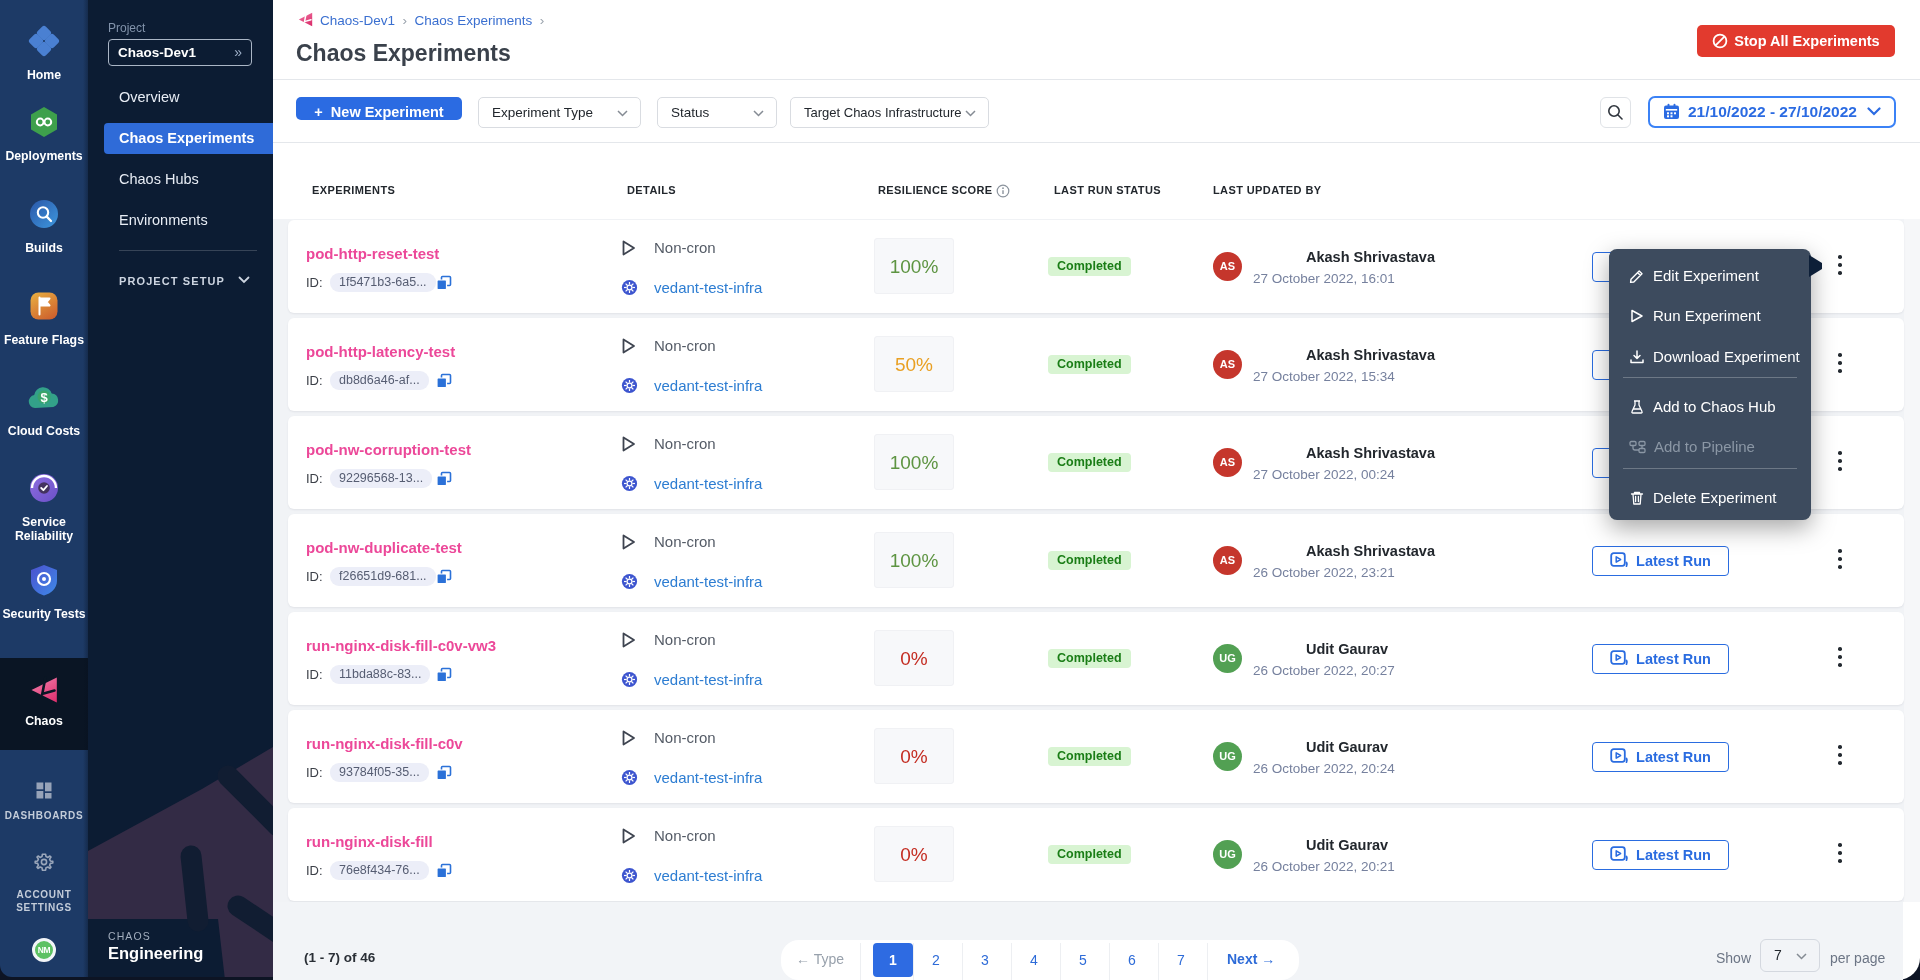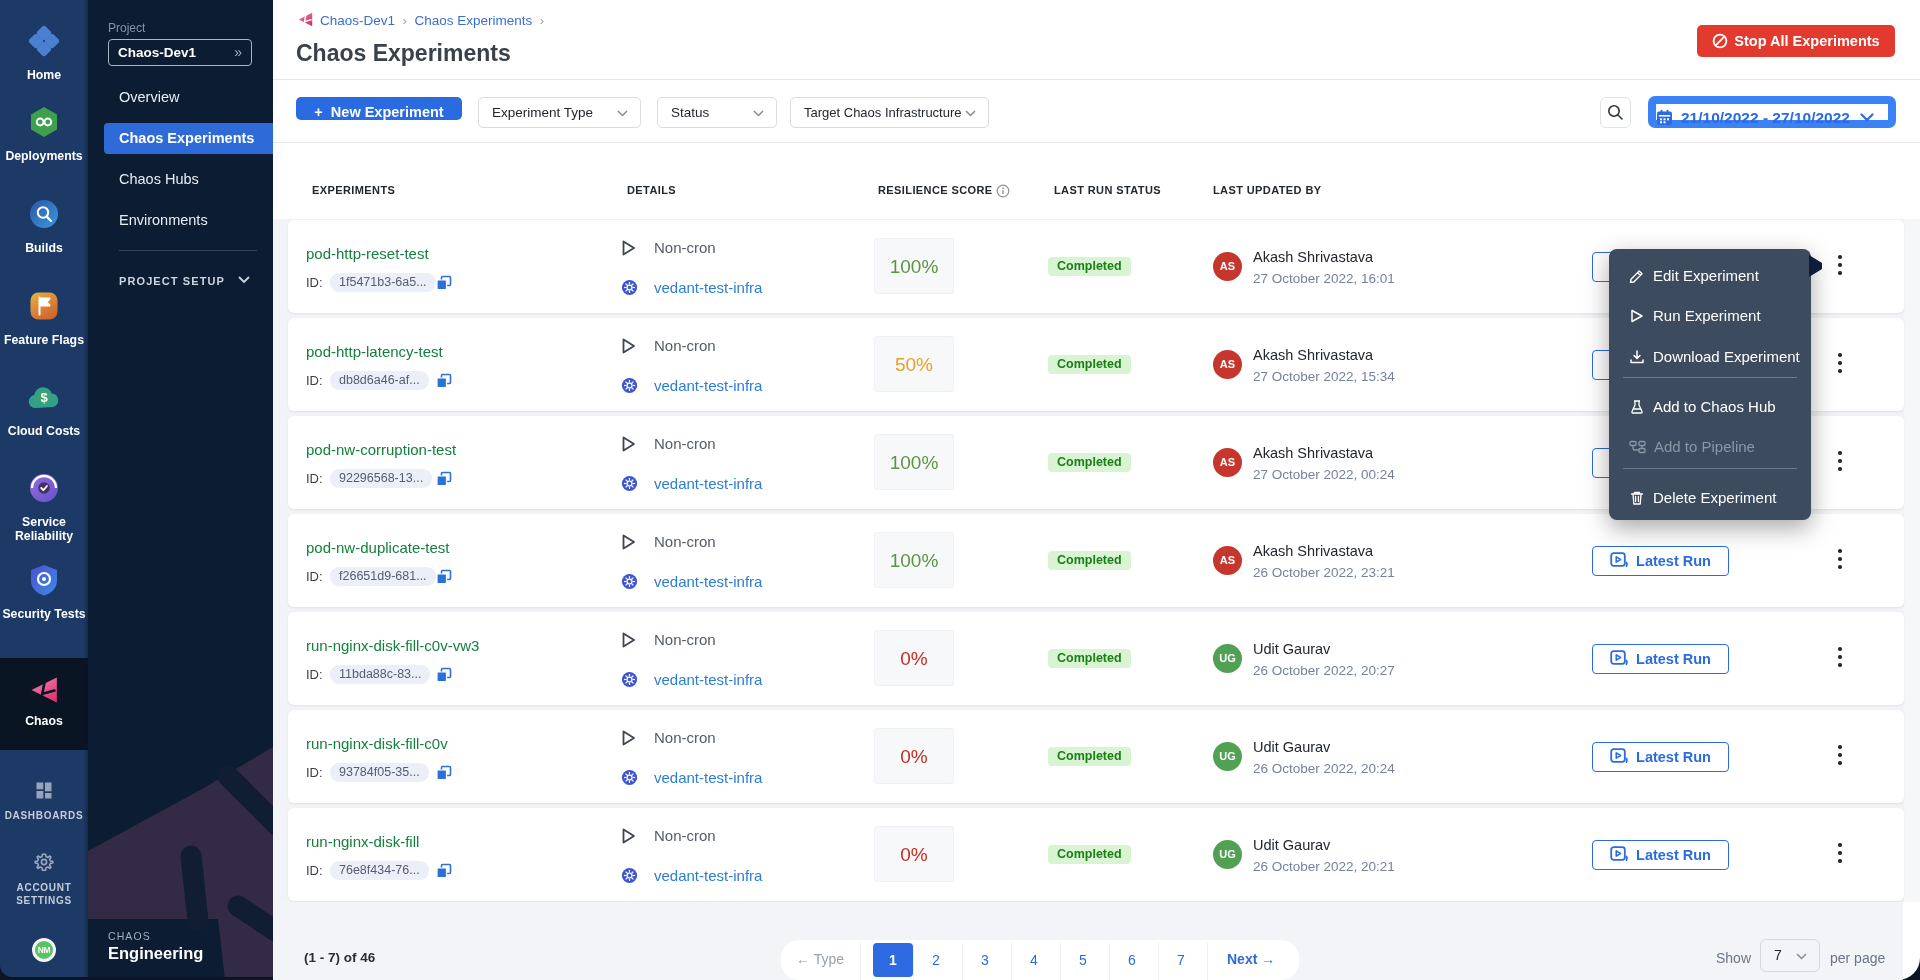--- a/index.html
+++ b/index.html
@@ -23,36 +23,36 @@
 .bc {position:absolute;left:320px;top:13px;font-size:13.5px;color:#9aa3ad}
 .bc a {color:#3a6fd0;text-decoration:none}
 .title {position:absolute;left:296px;top:40px;font-size:23px;font-weight:bold;color:#3a414b}
 .stopbtn {position:absolute;left:1697px;top:25px;width:198px;height:32px;background:#e23a2e;border-radius:5px;color:#fff;font-size:14.5px;font-weight:bold;text-align:center;line-height:32px}
 .hdiv1 {position:absolute;left:273px;top:79px;width:1647px;height:1px;background:#e4e7eb}
 .hdiv2 {position:absolute;left:273px;top:142px;width:1647px;height:1px;background:#e4e7eb}
 .newbtn {position:absolute;left:296px;top:97px;width:166px;height:23px;background:#2b6be2;border-radius:5px;color:#fff;font-size:14.5px;font-weight:bold;text-align:center;line-height:31px}
 .drop {position:absolute;top:97px;height:31px;border:1px solid #d9dce1;border-radius:5px;background:#fff;font-size:13.5px;color:#22272d;line-height:29px;padding-left:13px}
 .drop svg {position:absolute;right:12px;top:12px}
 .searchbox {position:absolute;left:1600px;top:97px;width:31px;height:31px;border:1px solid #e0e3e7;border-radius:6px;background:#fff}
-.datebtn {position:absolute;left:1648px;top:96px;width:248px;height:32px;border:8px solid #3b82f6;border-radius:7px;background:#fff;color:#2b6be2;font-size:15.5px;font-weight:bold;line-height:28px;}
+.datebtn {position:absolute;left:1648px;top:96px;width:248px;height:32px;border:2px solid #3b82f6;border-radius:7px;background:#fff;color:#2b6be2;font-size:15.5px;font-weight:bold;line-height:28px;padding-left:13px}
 .thead {position:absolute;font-size:11px;font-weight:bold;color:#22272d;letter-spacing:0.4px;top:184px}
 .tablebg {position:absolute;left:273px;top:219px;width:1647px;height:683px;background:#f1f3f6}
 .tablemargin {position:absolute;left:1904px;top:219px;width:16px;height:683px;background:#f6f7f9}
 .footer {position:absolute;left:273px;top:902px;width:1630px;height:78px;background:#f2f4f7}
 .card {position:absolute;left:288px;width:1616px;height:93px;background:#fff;border-radius:6px;box-shadow:0 1px 2px rgba(40,41,61,0.08)}
 .card > div {position:absolute}
-.cname {left:18px;top:25px;font-size:15px;font-weight:normal;color:#15803d}
+.cname {left:18px;top:25px;font-size:15px;font-weight:bold;color:#ec4899}
 .idlbl {left:18px;top:55px;font-size:13px;color:#3c4048}
 .idpill {left:42px;top:53px;height:19px;background:#eceef8;border-radius:9px;font-size:12.5px;color:#565d72;line-height:19px;padding:0 9px}
 .noncron {left:366px;top:19px;font-size:15px;color:#545b66}
 .infra {left:366px;top:59px;font-size:15px;color:#2d7dd2}
 .scorebox {left:586px;top:18px;width:80px;height:56px;background:#f7f8fa;border:1px solid #f0f1f4;border-radius:3px;text-align:center;font-size:19px;font-weight:normal;line-height:56px}
 .donepill {left:760px;top:37px;height:19px;background:#d8f4d2;border-radius:4px;font-size:12.5px;font-weight:bold;color:#1a7d16;line-height:19px;padding:0 9px}
 .avatar {left:925px;top:32px;width:29px;height:29px;border-radius:50%;color:#fff;font-size:11px;font-weight:bold;text-align:center;line-height:29px}
-.pname {left:965px;top:29px;font-size:14.5px;font-weight:normal;color:#22272d}
+.pname {left:1018px;top:29px;font-size:14.5px;font-weight:bold;color:#22272d}
 .pdate {left:965px;top:51px;font-size:13.5px;color:#76819e}
 .lrbtn {left:1304px;top:32px;width:137px;height:30px;border:1.6px solid #2a6ce0;border-radius:4px;text-align:center;line-height:27px}
 .lrbtn svg {vertical-align:-3px}
 .lrbtn span {color:#2a6ce0;font-size:14.5px;font-weight:bold;margin-left:7px}
 .dots {left:1550px;top:35px;width:4px}
 .dots i {display:block;width:3.6px;height:3.6px;border-radius:50%;background:#242a31;margin-bottom:4.4px}
 .menu {position:absolute;left:1609px;top:249px;width:202px;height:271px;background:#3d4b5e;border-radius:8px;box-shadow:0 8px 24px rgba(0,0,0,0.35)}
 .marrow {position:absolute;right:-12px;top:6px}
 .mi {position:absolute;left:20px;height:28px;line-height:28px;color:#fff;font-size:15px;white-space:nowrap}
 .mi svg {vertical-align:-3px;margin-right:8px}
@@ -574,21 +574,21 @@
             <rect x="0.5" y="9" width="6.8" height="7.5"></rect>
             <rect x="9" y="0.5" width="6.5" height="8.8"></rect>
             <rect x="9" y="11" width="6.5" height="5.5"></rect>
           </g>
         </svg></div><div class="rlabel2" style="margin-top:7px">DASHBOARDS</div></div>
     <div style="position:absolute;left:0;top:852px;width:88px;text-align:center"><div style="display:inline-block;height:20px"><svg width="20" height="20" viewBox="0 0 20 20">
           <g fill="none" stroke="#9aa6ba" stroke-width="1.6">
             <circle cx="10" cy="10" r="2.6"></circle>
             <path d="M10 2.2 L11.6 2.2 L12 4.6 L13.9 5.4 L15.9 4 L17 5.1 L15.6 7.1 L16.4 9 L18.8 9.4 L18.8 11 L16.4 11.4 L15.6 13.3 L17 15.3 L15.9 16.4 L13.9 15 L12 15.8 L11.6 18.2 L10 18.2 L8.4 18.2 L8 15.8 L6.1 15 L4.1 16.4 L3 15.3 L4.4 13.3 L3.6 11.4 L1.2 11 L1.2 9.4 L3.6 9 L4.4 7.1 L3 5.1 L4.1 4 L6.1 5.4 L8 4.6 L8.4 2.2 Z" stroke-linejoin="round"></path>
           </g>
-        </svg></div><div class="rlabel2" style="margin-top:6px">ACCOUNT<br>SETTINGS</div></div>
+        </svg></div><div class="rlabel2" style="margin-top:13px">ACCOUNT<br>SETTINGS</div></div>
     <div class="nm">NM</div>
   </div>
 <div class="sidebar">
 <div class="plabel">Project</div>
 <div class="pbox">Chaos-Dev1<span>»</span></div>
 <div class="navitem" style="top:82px">Overview</div>
 <div class="navactive">Chaos Experiments</div>
 <div class="navitem" style="top:164px">Chaos Hubs</div>
 <div class="navitem" style="top:205px">Environments</div>
 <div class="sdiv"></div>

